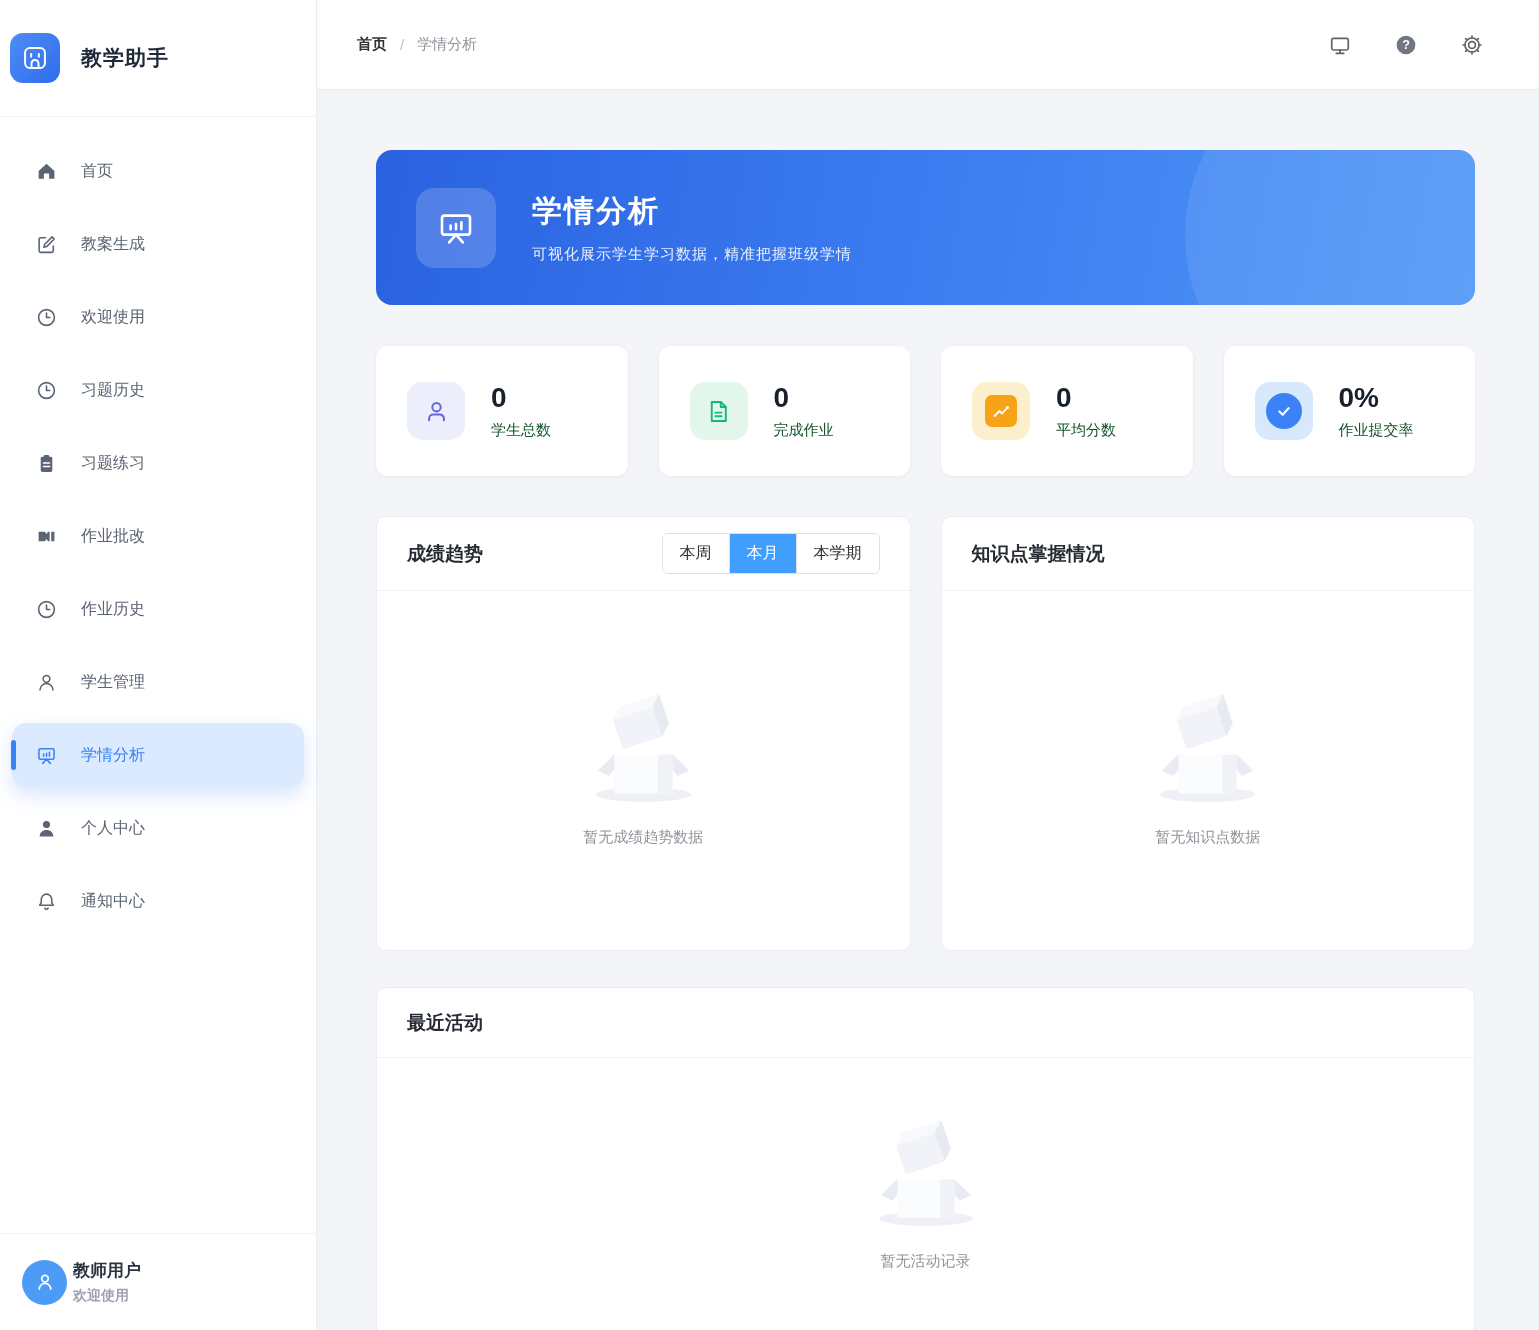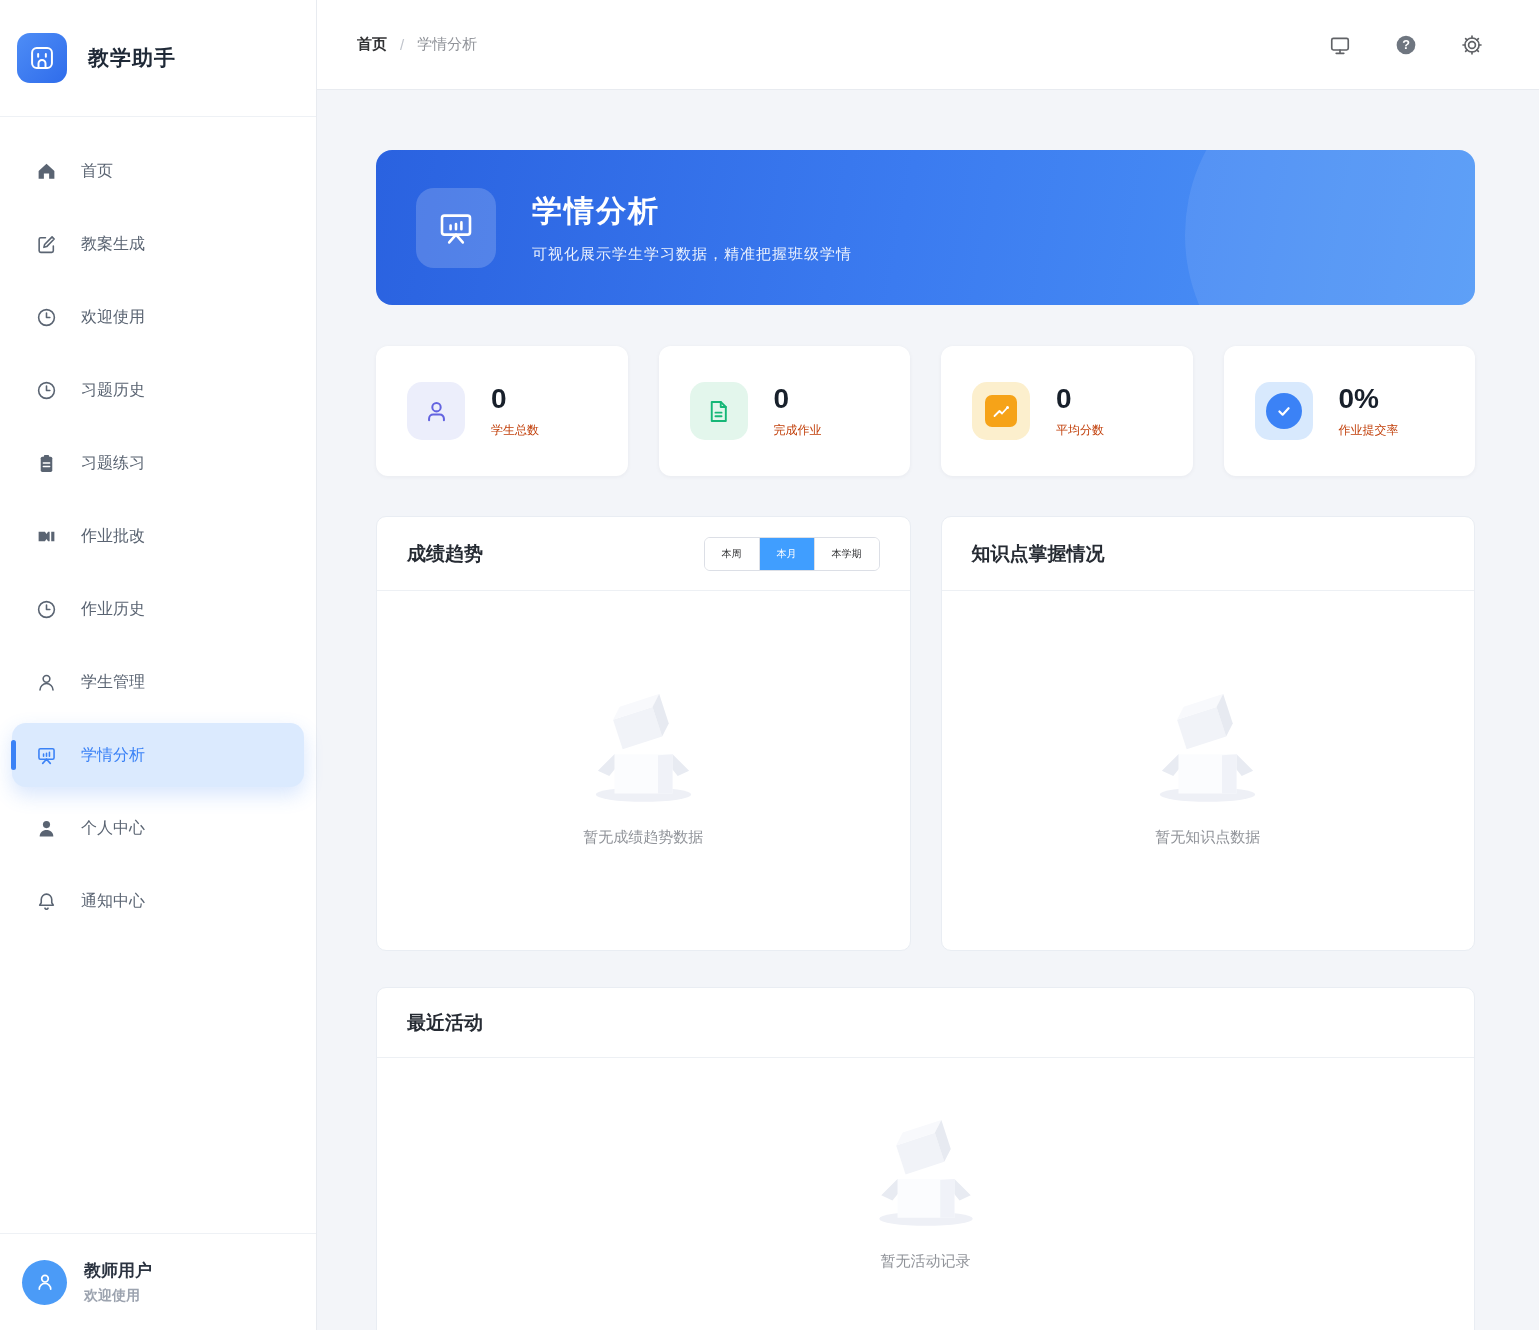--- a/index.html
+++ b/index.html
@@ -18,21 +18,21 @@
     width: 317px; min-width: 317px;
     background: #fff;
     border-right: 1px solid #e8ebf0;
     display: flex; flex-direction: column;
     height: 1330px;
   }
   .logo-row {
     height: 117px; min-height:117px;
     border-bottom: 1px solid #eef1f5;
     display: flex; align-items: center; gap: 21px;
-    padding-left: 17px;
+    padding-left: 10px;
     font-family: Liberation Mono, monospace;
   }
   .logo-badge {
     width: 50px; height: 50px; border-radius: 13px;
     background: linear-gradient(135deg, #4e8df6, #2f6ceb);
     display: flex; align-items: center; justify-content: center;
     flex: none;
   }
   .app-title { font-size: 21px; font-weight: bold; color: #1f2937; letter-spacing: 1px; }
 
@@ -56,21 +56,21 @@
   }
   .nav-item.active::before {
     content:"";
     position:absolute; left:-1px; top:50%; transform:translateY(-50%);
     width:5px; height:30px; border-radius:3px; background:#3b82f6;
   }
   .sidebar-user {
     margin-top:auto;
     border-top: 1px solid #eef1f5;
     height: 97px; min-height:97px;
-    display:flex; align-items:center; gap:17px;
+    display:flex; align-items:center; gap:6px;
     padding-left: 22px;
   }
   .avatar {
     width:45px; height:45px; border-radius:50%;
     background:#4b9bf7; color:#fff;
     display:flex; align-items:center; justify-content:center; flex:none;
   }
   .user-name { font-size:17px; font-weight:bold; color:#2b3340; margin-bottom:5px; }
   .user-sub  { font-size:14px; color:#9ca3af;font-weight:bold; }
 
@@ -121,21 +121,21 @@
     box-shadow:0 1px 4px rgba(31,45,61,.05);
   }
   .stat-chip { width:58px; height:58px; border-radius:15px; display:flex; align-items:center; justify-content:center; flex:none; }
   .chip-purple { background:#eceefb; color:#6363e0; }
   .chip-green  { background:#e3f6ec; color:#16b777; }
   .chip-yellow { background:#fcefcd; }
   .chip-blue   { background:#d8e9fd; }
   .chip-inner-orange { width:32px; height:32px; border-radius:7px; background:#f6a318; display:flex; align-items:center; justify-content:center; }
   .chip-inner-blue   { width:36px; height:36px; border-radius:50%; background:#3b82f6; display:flex; align-items:center; justify-content:center; }
   .stat-value { font-size:28px; font-weight:bold; color:#18202b; margin-bottom:7px; }
-  .stat-label { font-size:12px; color:#c2410c; }
+  .stat-label { font-size:15px; color:#14532d; }
 
   
   .row2 { display:grid; grid-template-columns:1fr 1fr; gap:30px; margin-top:40px; }
   .panel {
     background:#fff; border:1px solid #e9edf3; border-radius:10px;
     display:flex; flex-direction:column;
   }
   .panel.chart { height:435px; }
   .panel-head {
     height:74px; min-height:74px;
@@ -143,21 +143,21 @@
     display:flex; align-items:center; justify-content:space-between;
     padding:0 30px;
   }
   .panel-title { font-size:19px; font-weight:bold; color:#262b33; }
   .panel-body { flex:1; display:flex; flex-direction:column; align-items:center; justify-content:center;text-align:right; }
   .empty-text { font-size:15px; color:#909399; margin-top:22px; }
 
   .seg { display:flex; border:1px solid #dcdfe6; border-radius:6px; overflow:hidden; }
   .seg-btn {
     appearance:none; border:none; background:#fff;
-    padding:9px 17px; font-size:10px; color:#303133;
+    padding:9px 17px; font-size:16px; color:#303133;
     cursor:pointer; font-family:inherit;
     border-left:1px solid #dcdfe6;
   }
   .seg-btn:first-child { border-left:none; }
   .seg-btn.active { background:#409eff; color:#fff; }
 
   .panel.activity { margin-top:36px; height:400px; }
   .panel.activity .panel-head { height:70px; min-height:70px; }
   .panel.activity .panel-body { justify-content:flex-start; padding-top:62px; }
 

